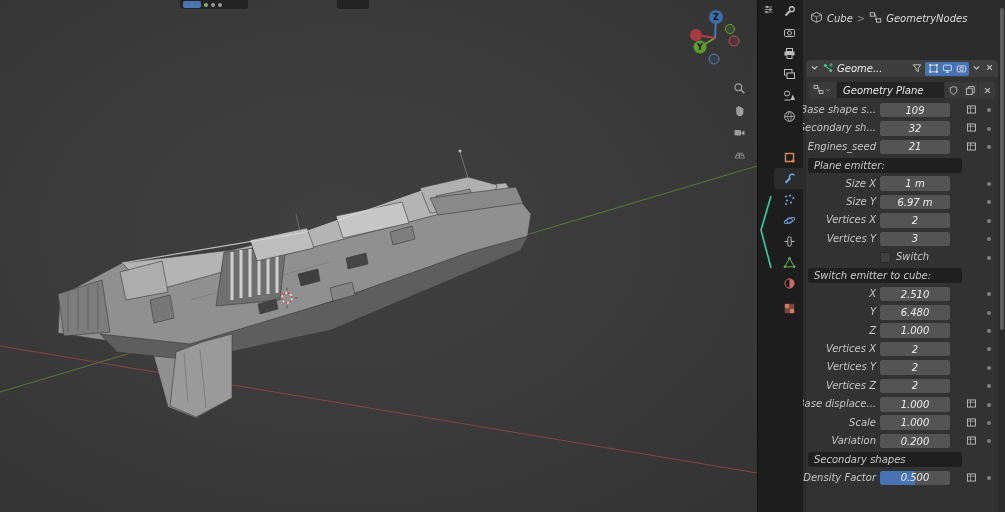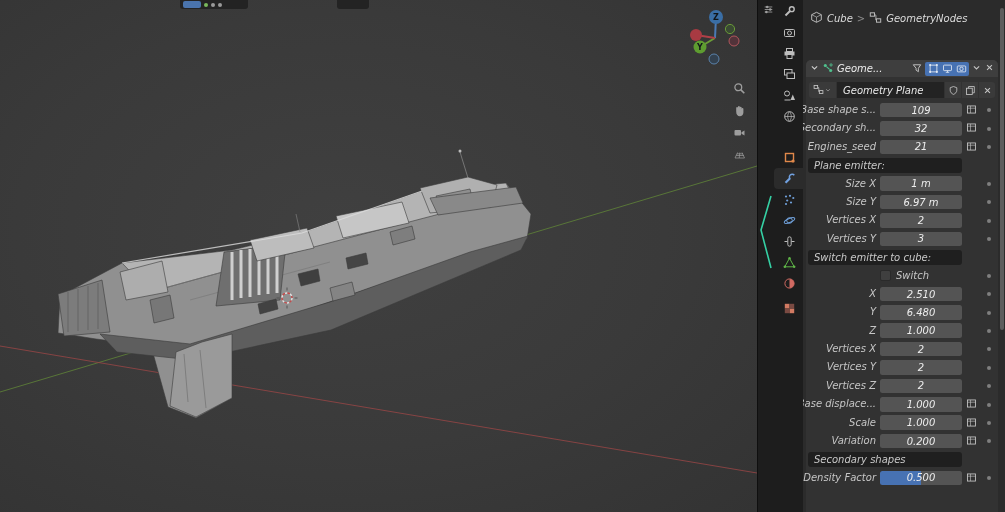--- a/index.html
+++ b/index.html
@@ -39,21 +39,21 @@
   .togglegrp{display:flex;align-items:center;background:#4772b3;border-radius:2px;height:14px;padding:0 1px;gap:0;}
   .togglegrp span{display:flex;align-items:center;justify-content:center;width:14px;height:14px;cursor:pointer;}
   .ngrow{margin:5px 3px 0 3px;height:16px;display:flex;gap:1px;}
   .ngbrowse{width:27px;background:#3a3a3a;border-radius:3px 0 0 3px;display:flex;align-items:center;justify-content:center;gap:0;cursor:pointer;}
   .ngfield{flex:1;background:#232323;display:flex;align-items:center;padding-left:6px;color:#e8e8e8;overflow:hidden;white-space:nowrap;cursor:text;}
   .ngbtn{width:16px;background:#3a3a3a;display:flex;align-items:center;justify-content:center;cursor:pointer;}
   .ngbtn:last-child{border-radius:0 3px 3px 0;}
   .rows{position:absolute;top:41px;left:0;right:0;}
   .prow{position:relative;height:18.4px;}
   .rlabel{position:absolute;left:-12px;width:82px;text-align:right;line-height:18.4px;color:#c6c6c6;white-space:nowrap;}
-  .rfield{position:absolute;left:74px;width:82px;top:1.8px;height:14.6px;background:#545454;border-radius:2.5px;color:#ededed;display:flex;align-items:center;justify-content:center;cursor:ew-resize;box-sizing:border-box;}
+  .rfield{position:absolute;left:74px;width:70px;top:1.8px;height:14.6px;background:#545454;border-radius:2.5px;color:#ededed;display:flex;align-items:center;justify-content:center;cursor:ew-resize;box-sizing:border-box;}
   .attr{position:absolute;left:160px;top:3px;width:12px;height:12px;cursor:pointer;}
   .dot{position:absolute;left:181px;top:7.4px;width:4px;height:4px;border-radius:50%;background:#7f7f7f;cursor:pointer;}
   .sbar{position:absolute;left:2px;top:1.6px;width:154px;height:15px;background:#1f1f1f;border-radius:3px;line-height:15px;padding-left:6px;color:#c9c9c9;box-sizing:border-box;white-space:nowrap;}
   .cbox{position:absolute;left:74px;top:3.4px;width:11px;height:11px;background:#3f3f3f;border:1px solid #2a2a2a;border-radius:2px;box-sizing:border-box;cursor:pointer;}
   .clabel{position:absolute;left:90px;line-height:18.4px;color:#c6c6c6;}
   .vscroll{position:absolute;right:1px;top:8px;width:4px;height:322px;background:#5d5d5d;border-radius:2px;cursor:grab;}
 </style>
 </head>
 <body>
 
@@ -396,28 +396,28 @@
           <span class="rlabel">Vertices X</span>
           <span class="rfield">2</span>
           <span class="dot"></span>
         </div>
         <div class="prow">
           <span class="rlabel">Vertices Y</span>
           <span class="rfield">3</span>
           <span class="dot"></span>
         </div>
         <div class="prow">
-          <div class="sbar">Switch emitter to cube:</div>
-        </div>
-        <div class="prow">
           <span class="cbox"></span>
           <span class="clabel">Switch</span>
           <span class="dot"></span>
         </div>
         <div class="prow">
+          <div class="sbar">Switch emitter to cube:</div>
+        </div>
+        <div class="prow">
           <span class="rlabel">X</span>
           <span class="rfield">2.510</span>
           <span class="dot"></span>
         </div>
         <div class="prow">
           <span class="rlabel">Y</span>
           <span class="rfield">6.480</span>
           <span class="dot"></span>
         </div>
         <div class="prow">

